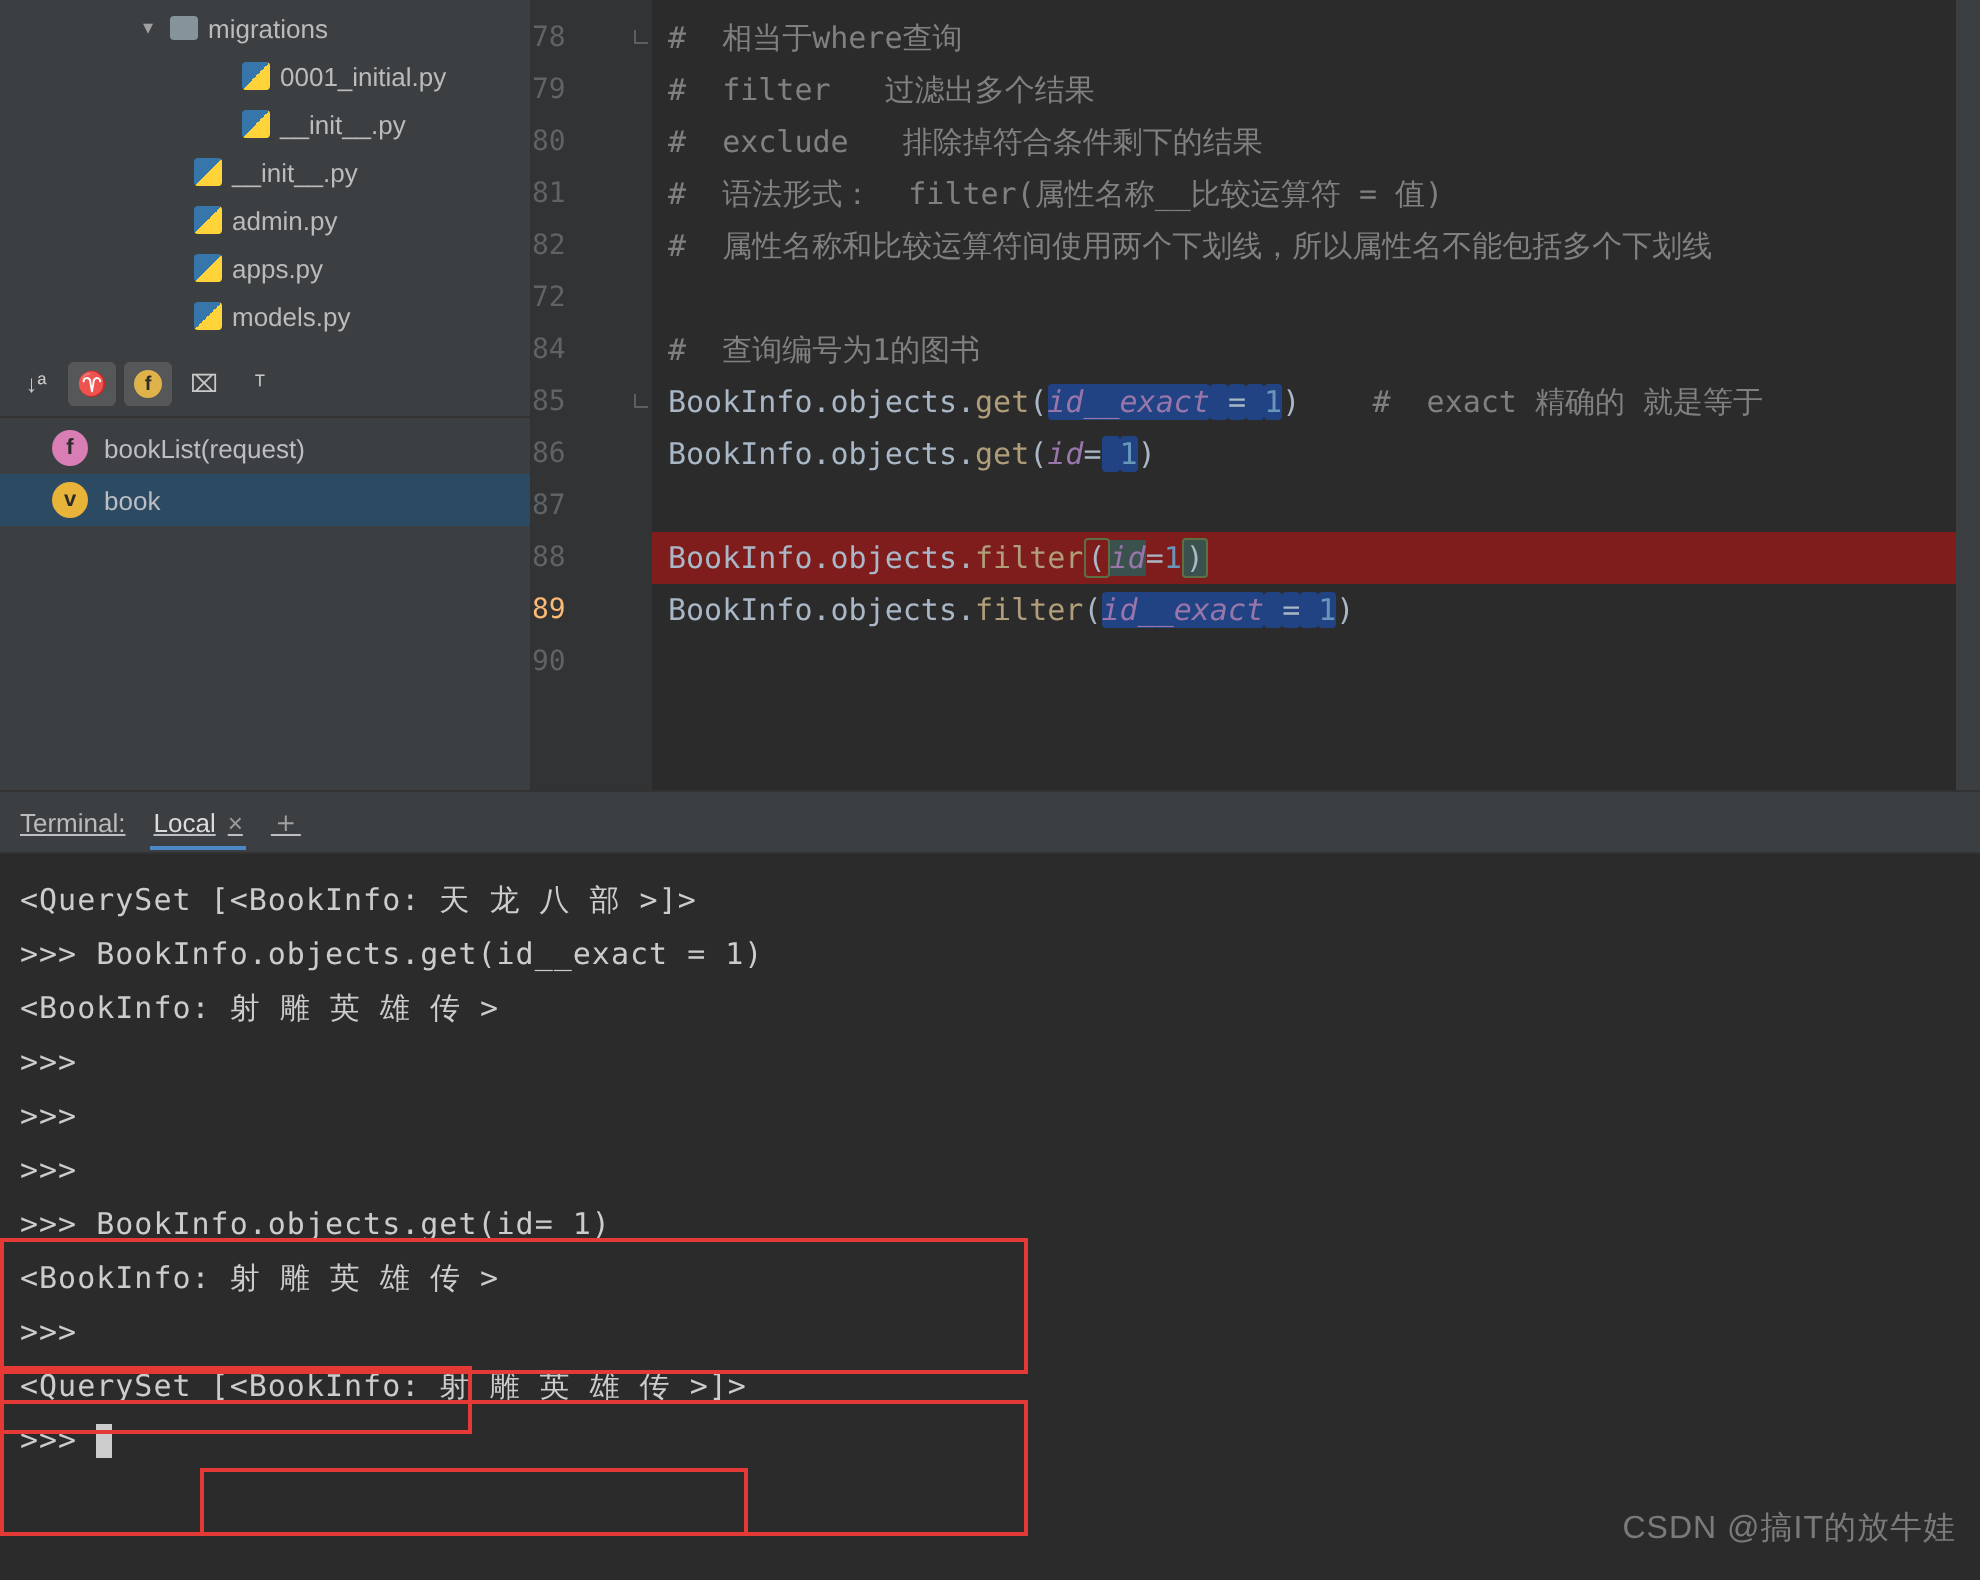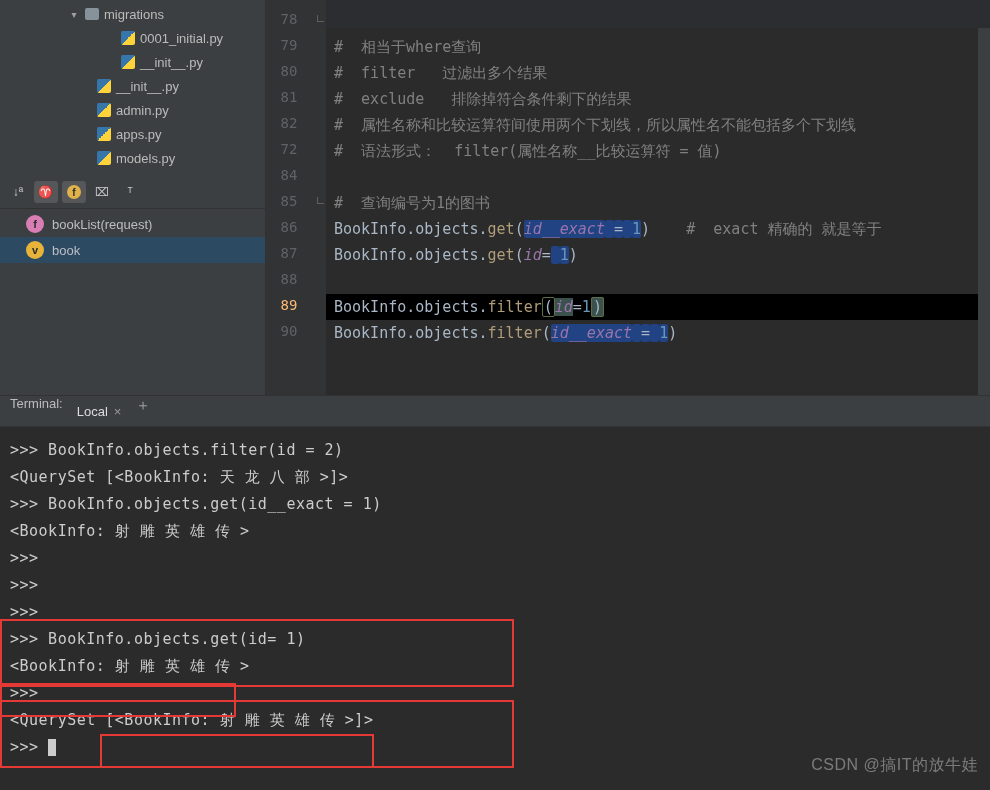--- a/index.html
+++ b/index.html
@@ -19,38 +19,38 @@
   .struct-header .hicon{width:22px;height:22px;display:inline-flex;align-items:center;justify-content:center;color:#a0a0a0;font-size:13px;margin-left:2px;}
   .struct-toolbar{display:flex;align-items:center;height:32px;gap:4px;padding:0 6px;background:#3c3f41;border-bottom:1px solid #323232;}
   .struct-toolbar .tb{width:24px;height:22px;border-radius:3px;display:inline-flex;align-items:center;justify-content:center;color:#c9c9c9;font-size:12px;}
   .struct-toolbar .tb.on{background:#555759;}
   .struct-list{flex:1;background:#3c3f41;padding-top:2px;}
   .struct-list .row{display:flex;align-items:center;height:26px;padding-left:26px;gap:8px;}
   .struct-list .row.sel{background:#2d4a63;}
   .badge{width:18px;height:18px;border-radius:9px;display:inline-flex;align-items:center;justify-content:center;font-size:11px;font-weight:bold;}
   .badge.pink{background:#d97db5;color:#2b2b2b;}
   .badge.yellow{background:#e8b339;color:#2b2b2b;}
-  .gutter{width:60px;background:#313335;color:#606366;text-align:center;padding-top:6px;font-family:Consolas,monospace;font-size:14px;line-height:26px;}
+  .gutter{width:60px;background:#313335;color:#606366;text-align:left;padding-top:6px;font-family:Consolas,monospace;font-size:14px;line-height:26px;}
   .gutter .ln{padding-right:14px;height:26px;position:relative;}
   .gutter .ln.cur{color:#fdba74;}
   .gutter .ln .dash{position:absolute;right:2px;top:9px;width:6px;height:6px;border-left:1px solid #5e5e5e;border-bottom:1px solid #5e5e5e;}
-  .editor{flex:1;background:#2b2b2b;position:relative;font-family:Consolas,monospace;font-size:15px;line-height:26px;padding-top:6px;margin-top:28px;}
+  .editor{flex:1;background:#2b2b2b;position:relative;font-family:Consolas,monospace;font-size:15px;line-height:26px;padding-top:6px;}
   .editor .cl{height:26px;white-space:pre;padding-left:8px;}
-  .editor .cl.cur{background:#000000;}
+  .editor .cl.cur{background:#7f1d1d;}
   .c-cm{color:#808080;}
   .c-id{color:#a9b7c6;}
   .c-fn{color:#b09d79;}
   .c-kw{color:#9876aa;font-style:italic;}
   .c-num{color:#6897bb;}
   .c-op{color:#a9b7c6;}
   .c-par{color:#a9b7c6;}
   .c-hl{background:#214283;border-radius:2px;}
   .c-sel{background:#3b514d;}
   .caret-paren{border:1px solid #5e7043;border-radius:2px;padding:0 1px;}
-  .terminal-bar{height:30px;background:#3c3f41;border-top:1px solid #323232;border-bottom:1px solid #323232;display:flex;padding:0 10px;gap:12px;font-size:13px;}
+  .terminal-bar{height:30px;background:#3c3f41;border-top:1px solid #323232;border-bottom:1px solid #323232;display:flex;align-items:center;padding:0 10px;gap:12px;font-size:13px;text-decoration:underline;}
   .terminal-bar .lbl{color:#bbbbbb;}
   .term-tab{display:flex;align-items:center;gap:6px;border-bottom:2px solid #4a88c7;padding:0 2px 4px 2px;margin-bottom:-6px;color:#dcdcdc;}
   .term-tab .x{color:#9a9a9a;}
   .term-plus{color:#a0a0a0;font-size:15px;}
   .console{flex:1;background:#2b2b2b;color:#cccccc;font-family:Consolas,monospace;font-size:15px;line-height:27px;padding:10px 6px 6px 10px;position:relative;letter-spacing:.5px;}
   .console .l{height:27px;white-space:pre;}
   .console .cursor{display:inline-block;width:8px;height:17px;background:#cccccc;vertical-align:middle;}
   .redbox{position:absolute;border:2px solid #e53935;pointer-events:none;}
   .wm{position:absolute;right:12px;bottom:12px;color:rgba(220,220,220,.45);font-size:16px;font-family:Arial,sans-serif;}
   .sb-track{position:absolute;right:0;top:0;bottom:0;width:12px;background:#3c3f41;}
@@ -158,22 +158,22 @@
         <div class="ln">88</div>
         <div class="ln cur">89</div>
         <div class="ln">90</div>
       </div>
 
   <div class="editor">
     <div class="sb-track"></div>
     <div class="cl"><span class="c-cm">#  相当于where查询</span></div>
     <div class="cl"><span class="c-cm">#  filter   过滤出多个结果</span></div>
     <div class="cl"><span class="c-cm">#  exclude   排除掉符合条件剩下的结果</span></div>
+    <div class="cl"><span class="c-cm">#  语法形式：  filter(属性名称__比较运算符 = 值)</span></div>
     <div class="cl"><span class="c-cm">#  属性名称和比较运算符间使用两个下划线，所以属性名不能包括多个下划线</span></div>
-    <div class="cl"><span class="c-cm">#  语法形式：  filter(属性名称__比较运算符 = 值)</span></div>
     <div class="cl"></div>
     <div class="cl"><span class="c-cm">#  查询编号为1的图书</span></div>
     <div class="cl"><span class="c-id">BookInfo.objects.</span><span class="c-fn">get</span><span class="c-par">(</span><span class="c-kw c-hl">id__exact</span><span class="c-hl"> </span><span class="c-op c-hl">=</span><span class="c-hl"> </span><span class="c-num c-hl">1</span><span class="c-par">)    </span><span class="c-cm">#  exact 精确的 就是等于</span></div>
     <div class="cl"><span class="c-id">BookInfo.objects.</span><span class="c-fn">get</span><span class="c-par">(</span><span class="c-kw">id</span><span class="c-op">=</span><span class="c-hl"> </span><span class="c-num c-hl">1</span><span class="c-par">)</span></div>
     <div class="cl"></div>
     <div class="cl cur"><span class="c-id">BookInfo.objects.</span><span class="c-fn">filter</span><span class="c-par caret-paren">(</span><span class="c-kw c-sel">id</span><span class="c-op">=</span><span class="c-num">1</span><span class="c-par caret-paren" style="background:#3b514d">)</span></div>
     <div class="cl"><span class="c-id">BookInfo.objects.</span><span class="c-fn">filter</span><span class="c-par">(</span><span class="c-kw c-hl">id__exact</span><span class="c-hl"> </span><span class="c-op c-hl">=</span><span class="c-hl"> </span><span class="c-num c-hl">1</span><span class="c-par">)</span></div>
   </div>
 </div>
 
@@ -184,21 +184,20 @@
     <span class="x">×</span>
   </span>
   <span class="term-plus">＋</span>
 </div>
 
 <div class="console" id="console">
   <div class="redbox" style="left:0px;top:192px;width:510px;height:64px"></div>
   <div class="redbox" style="left:0px;top:256px;width:232px;height:30px"></div>
   <div class="redbox" style="left:0px;top:273px;width:510px;height:64px"></div>
   <div class="redbox" style="left:100px;top:307px;width:270px;height:30px"></div>
-  <div class="l">&gt;&gt;&gt; BookInfo.objects.filter(id = 2)</div>
       <div class="l">&lt;QuerySet [&lt;BookInfo: 天 龙 八 部 &gt;]&gt;</div>
       <div class="l">&gt;&gt;&gt; BookInfo.objects.get(id__exact = 1)</div>
       <div class="l">&lt;BookInfo: 射 雕 英 雄 传 &gt;</div>
       <div class="l">&gt;&gt;&gt;</div>
       <div class="l">&gt;&gt;&gt;</div>
       <div class="l">&gt;&gt;&gt;</div>
       <div class="l">&gt;&gt;&gt; BookInfo.objects.get(id= 1)</div>
       <div class="l">&lt;BookInfo: 射 雕 英 雄 传 &gt;</div>
       <div class="l">&gt;&gt;&gt;</div>
       <div class="l">&lt;QuerySet [&lt;BookInfo: 射 雕 英 雄 传 &gt;]&gt;</div>

